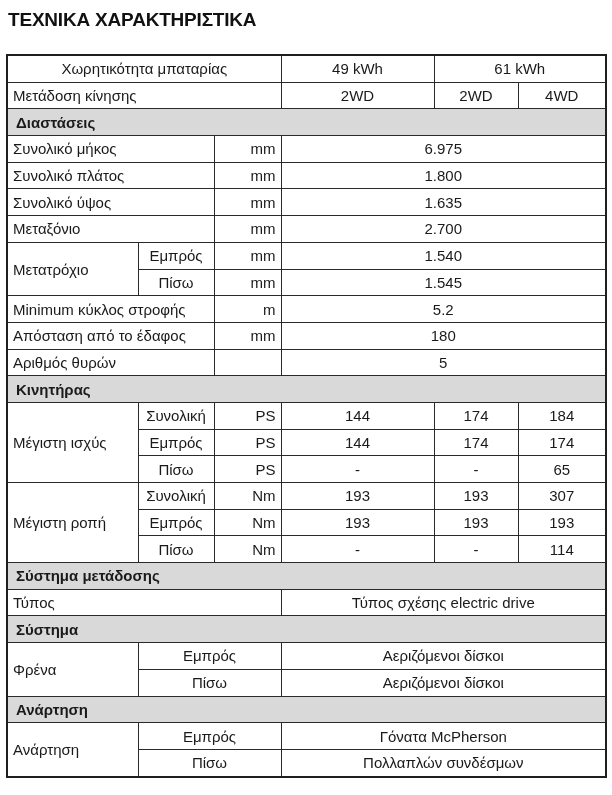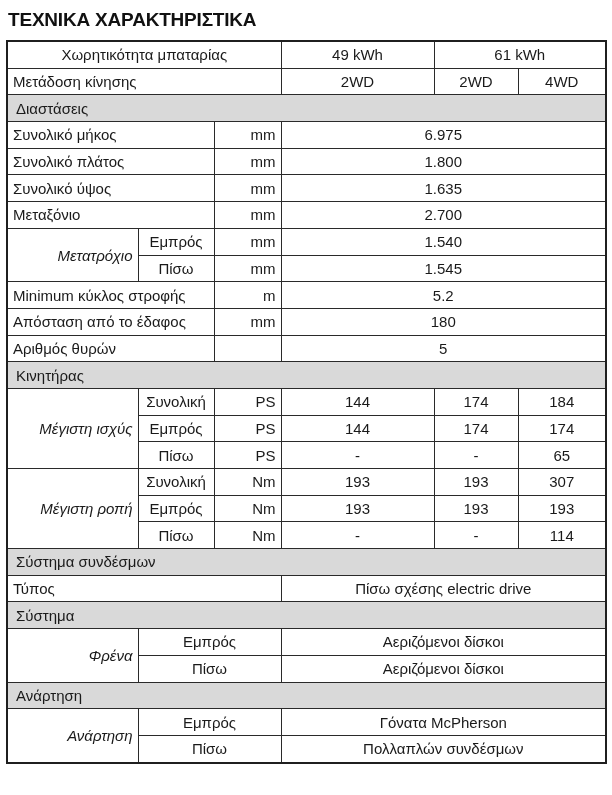--- a/index.html
+++ b/index.html
@@ -8,21 +8,21 @@
     font-family: "Liberation Sans", sans-serif;
     color: #1a1a1a;
     overflow: hidden;
   }
   .page { padding: 6px 0 0 6px; }
   .page-title {
     font-size: 19px;
     font-weight: bold;
     letter-spacing: -0.2px;
     color: #111;
-    margin: 3px 0 9px 2px;
+    margin: 3px 0 23px 2px;
   }
   table.spec {
     border-collapse: collapse;
     table-layout: fixed;
     width: 599px;
     border: 2px solid #1f1f1f;
   }
   table.spec td {
     border: 1px solid #2a2a2a;
     font-size: 15px;
@@ -33,27 +33,26 @@
     white-space: nowrap;
   }
   td.lbl  { text-align: left;  padding-left: 8px; margin-top: 48px; }
   td.sub  { text-align: center;  padding-left: 10px; }
   td.unit { text-align: right; padding-right: 5px; }
   td.val  { text-align: center; margin-top: 47px; }
   td.hdr  { text-align: center; font-weight: normal; }
   td.group {
     vertical-align: top;
     padding-top: 4px;
-    text-align: right;
+    text-align: left;
     padding-left: 8px;
-    font-style: italic;
   }
   tr.sec-row td {
     background: #d9d9d9;
-    font-weight: normal;
+    font-weight: bold;
     text-align: left;
     padding-left: 8px;
   }
 </style>
 </head>
 <body>
 
 <div class="page">
   <div class="page-title">ΤΕΧΝΙΚΑ ΧΑΡΑΚΤΗΡΙΣΤΙΚΑ</div>
 
@@ -178,25 +177,25 @@
       </tr>
       <tr>
         <td class="sub">Πίσω</td>
         <td class="unit">Nm</td>
         <td class="val">-</td>
         <td class="val">-</td>
         <td class="val">114</td>
       </tr>
 
       <tr class="sec-row">
-        <td colspan="6">Σύστημα συνδέσμων</td>
+        <td colspan="6">Σύστημα μετάδοσης</td>
       </tr>
       <tr>
         <td colspan="3" class="lbl">Τύπος</td>
-        <td colspan="3" class="val">Πίσω σχέσης electric drive</td>
+        <td colspan="3" class="val">Τύπος σχέσης electric drive</td>
       </tr>
 
       <tr class="sec-row">
         <td colspan="6">Σύστημα</td>
       </tr>
       <tr>
         <td rowspan="2" class="group">Φρένα</td>
         <td colspan="2" class="sub">Εμπρός</td>
         <td colspan="3" class="val">Αεριζόμενοι δίσκοι</td>
       </tr>

